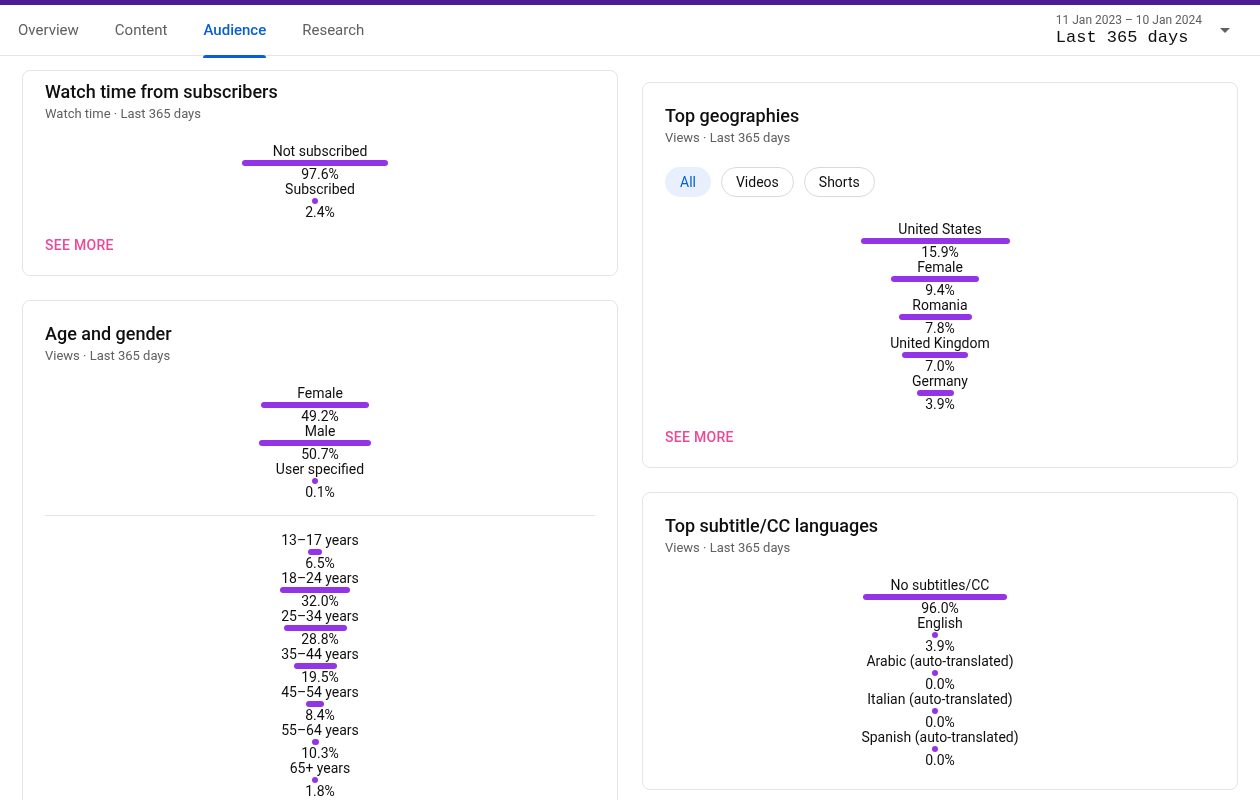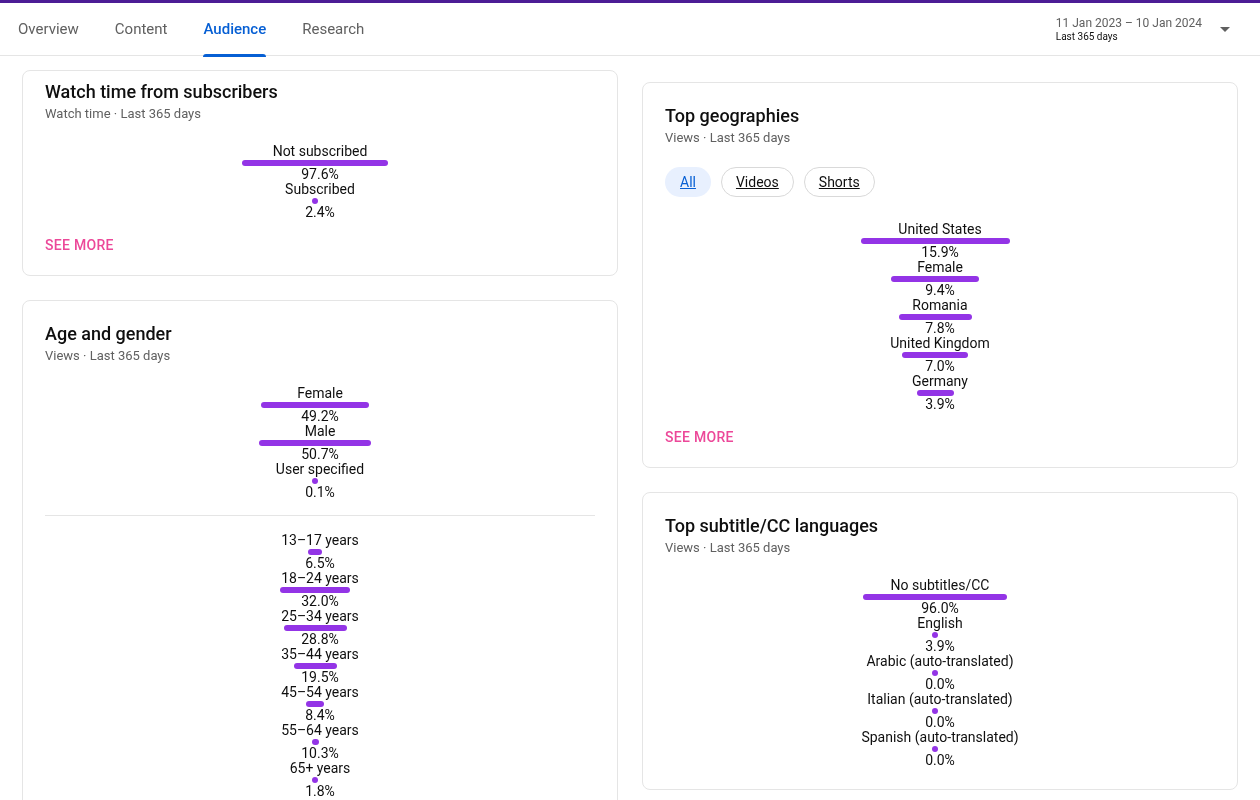--- a/index.html
+++ b/index.html
@@ -8,21 +8,21 @@
     background: #fff;
     color: #0f0f0f;
     width: 1260px;
     height: 800px;
     overflow: hidden;
   }
   .topbar {
     display: flex;
     align-items: center;
     justify-content: space-between;
-    border-top: 3px solid #4c1d95;
+    border-top: 5px solid #4c1d95;
     border-bottom: 1px solid #e5e5e5;
     padding: 0 30px 0 0;
     height: 56px;
   }
   .tabs { display: flex; align-items: stretch; height: 56px; }
   .tab {
     display: flex;
     align-items: center;
     padding: 0 18px;
     font-size: 15px;
@@ -34,21 +34,21 @@
   .tab.active::after {
     content: "";
     position: absolute;
     left: 18px; right: 18px; bottom: 0;
     height: 3px; background: #065fd4;
     border-radius: 3px 3px 0 0;
   }
   .range-picker { display: flex; align-items: center; gap: 18px; cursor: pointer; }
   .range-text { text-align: left; }
   .range-dates { font-size: 12px; color: #606060; line-height: 1.3; }
-  .range-label { font-size: 10px; color: #0f0f0f; }
+  .range-label { font-size: 17px; color: #0f0f0f; font-family: Liberation Mono, monospace; }
   .chev { width: 0; height: 0; border-left: 5px solid transparent; border-right: 5px solid transparent; border-top: 5px solid #606060; }
 
   .content { display: flex; gap: 24px; padding: 14px 22px; }
   .col { flex: 1; display: flex; flex-direction: column; gap: 24px; }
   .card {
     border: 1px solid #e5e5e5;
     border-radius: 8px;
     padding: 22px;
   }
   .card h2 { font-size: 18px; font-weight: 500; color: #0f0f0f; margin-bottom: 4px; }
@@ -56,21 +56,20 @@
 
   .chips { display: flex; gap: 10px; margin-bottom: 24px; }
   .chip {
     padding: 6px 14px;
     border-radius: 18px;
     font-size: 14px;
     cursor: pointer;
     border: 1px solid #d9d9d9;
     background: #fff;
     color: #0f0f0f;
-    text-decoration: underline;
   }
   .chip.active { background: #e8f0fe; color: #065fd4; border-color: transparent; }
 
   .row {
     display: flex;
     align-items: center;
     height: 38px;
     font-size: 14px;
     color: #0f0f0f;
     flex-direction: column;

